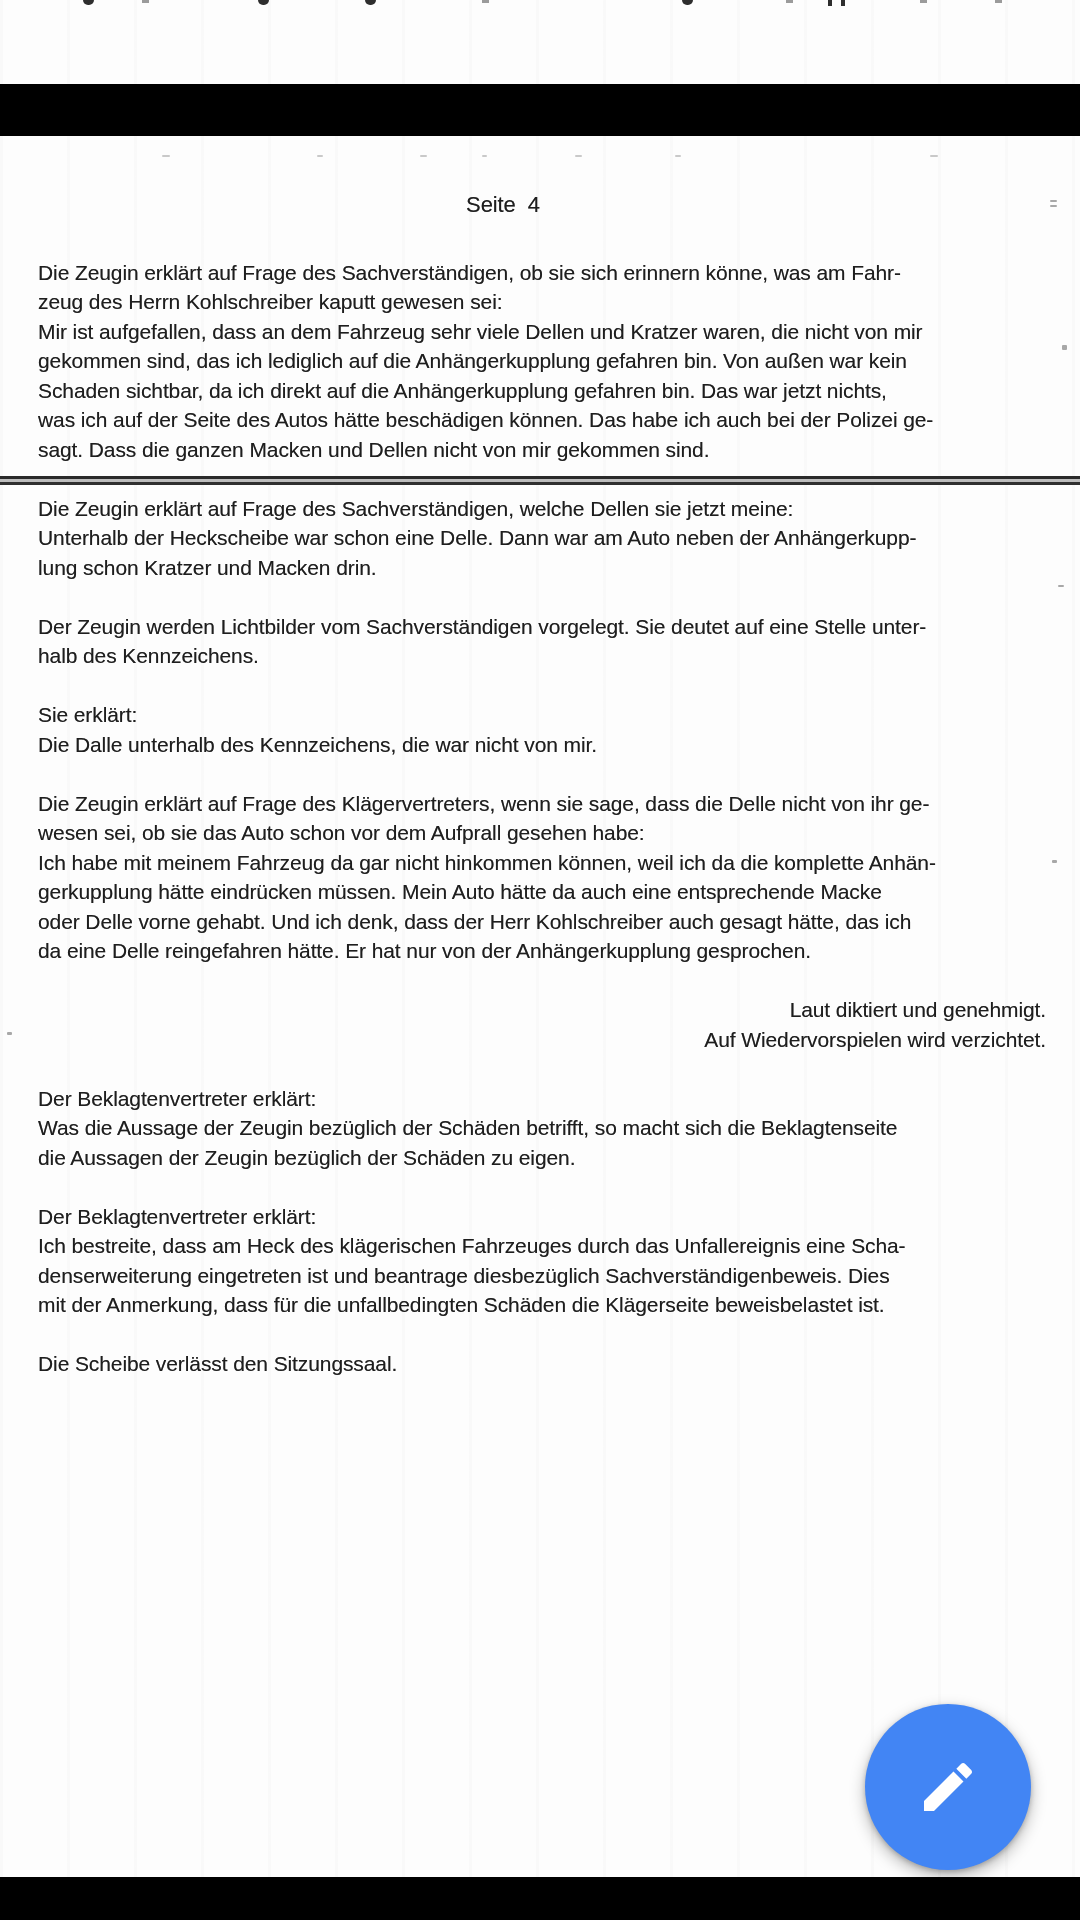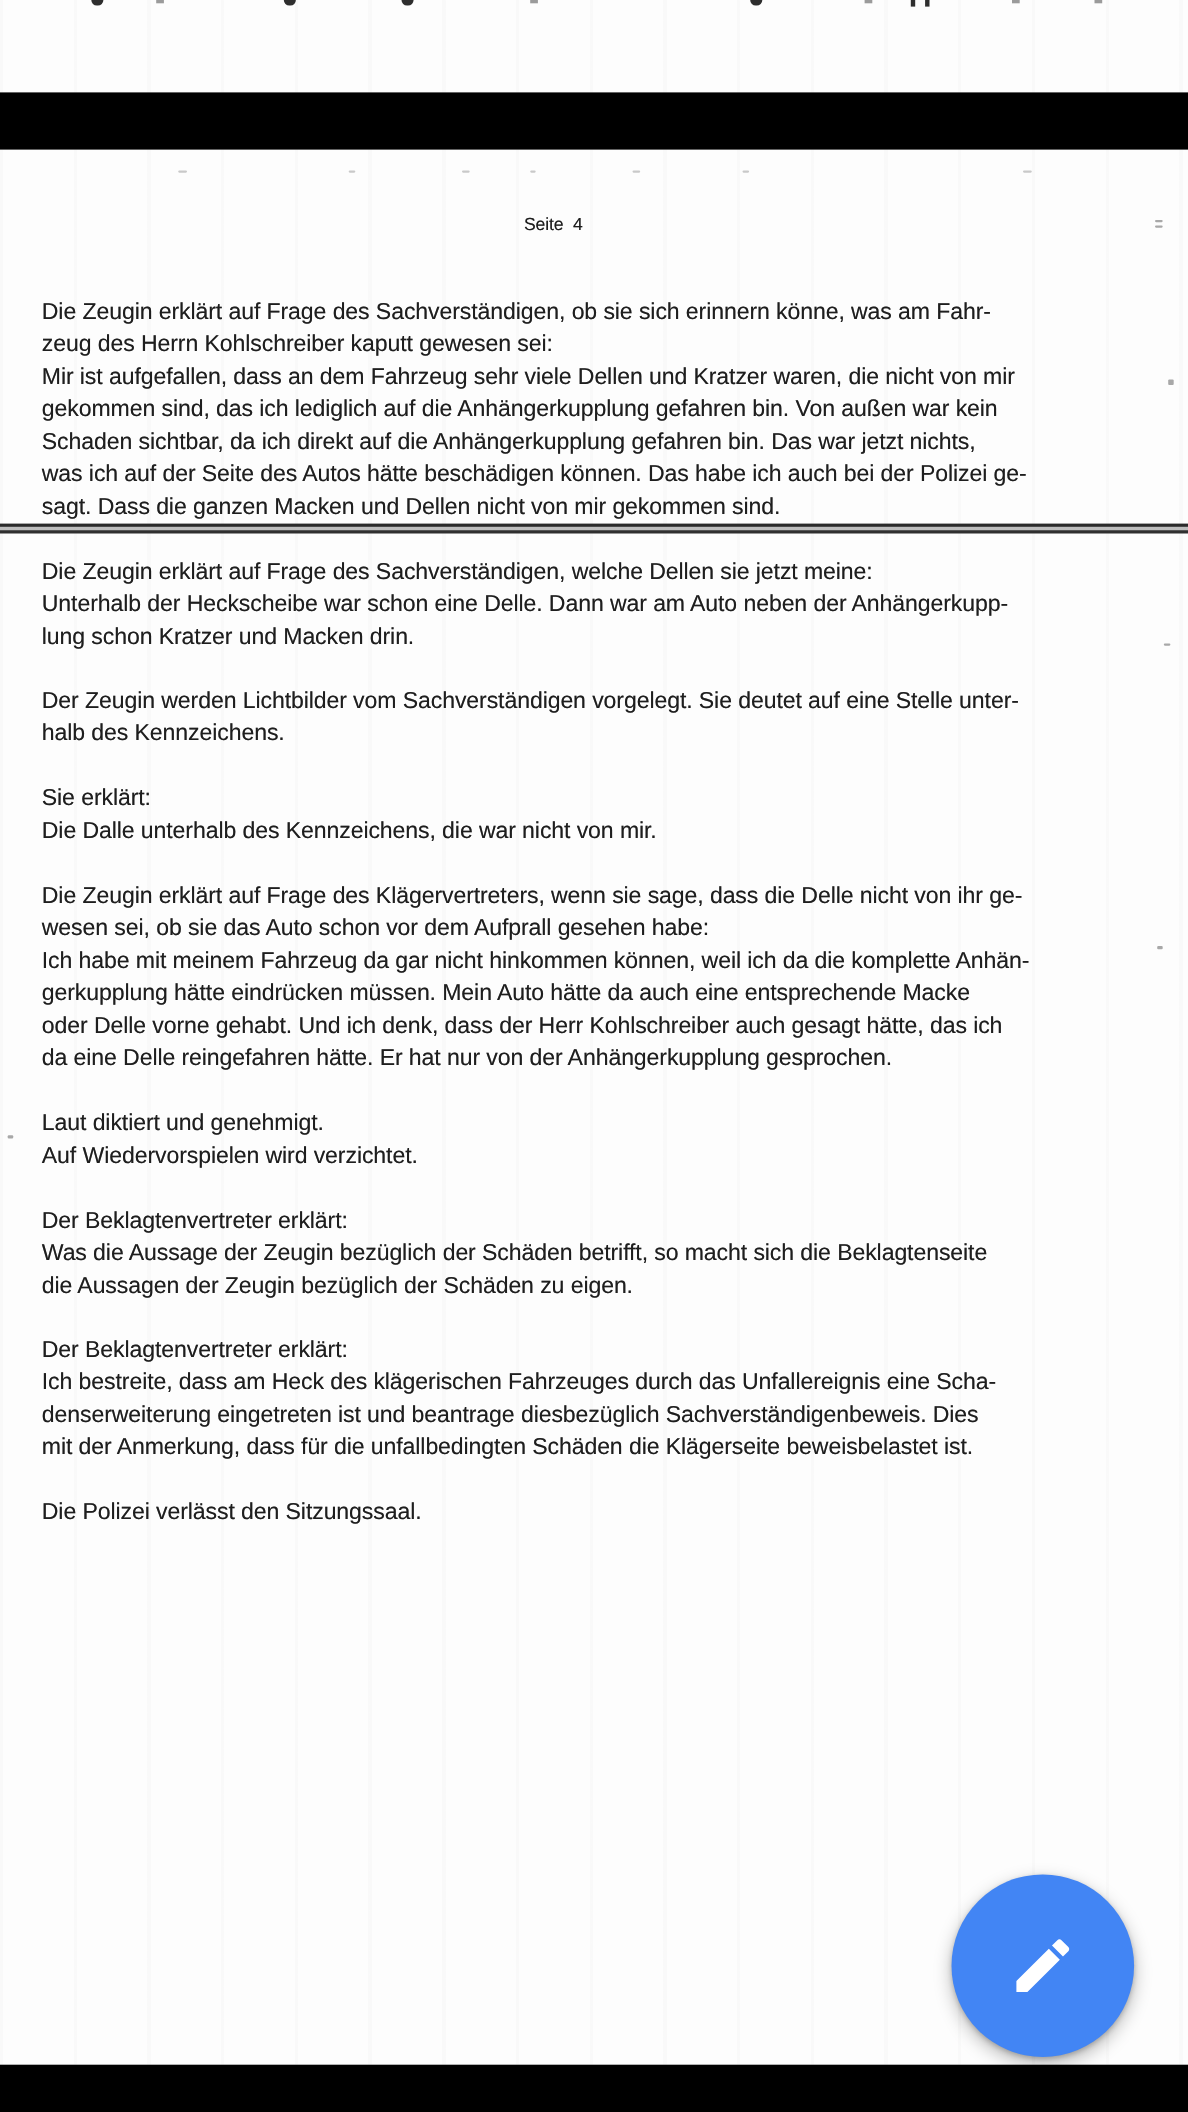--- a/index.html
+++ b/index.html
@@ -33,25 +33,25 @@
   
   .content{
     position:absolute;left:38px;right:34px;top:134px;
     color:#1e1e1e;
     font-size:21px;line-height:29.5px;
     letter-spacing:-0.1px;
     text-shadow:0 0 0.4px rgba(20,20,20,0.5);
   }
   .page-label{
     display:block;position:relative;left:-39px;
-    margin:56px 0 49px 0;
-    text-align:center;font-size:16px;white-space:pre;
+    margin:56px 0 38px 0;
+    text-align:center;font-size:22px;white-space:pre;
   }
   .para{margin:0 0 29.5px 0;white-space:pre;}
-  .para.center{text-align:left;}
+  .para.center{text-align:right;}
   
   .crease{position:absolute;left:0;top:476px;width:1080px;}
   .crease .c1{height:3px;background:#2a2a2a;}
   .crease .c2{height:3px;background:#bdbdbd;}
   .crease .c3{height:3px;background:#303030;}
   
   .speck{position:absolute;background:#a8a8a8;border-radius:1px;}
   
   .fab{
     position:absolute;left:865px;top:1704px;
@@ -122,21 +122,21 @@
 da eine Delle reingefahren hätte. Er hat nur von der Anhängerkupplung gesprochen.</p>
       <p class="para center">Laut diktiert und genehmigt.
 Auf Wiedervorspielen wird verzichtet.</p>
       <p class="para">Der Beklagtenvertreter erklärt:
 Was die Aussage der Zeugin bezüglich der Schäden betrifft, so macht sich die Beklagtenseite
 die Aussagen der Zeugin bezüglich der Schäden zu eigen.</p>
       <p class="para">Der Beklagtenvertreter erklärt:
 Ich bestreite, dass am Heck des klägerischen Fahrzeuges durch das Unfallereignis eine Scha-
 denserweiterung eingetreten ist und beantrage diesbezüglich Sachverständigenbeweis. Dies
 mit der Anmerkung, dass für die unfallbedingten Schäden die Klägerseite beweisbelastet ist.</p>
-      <p class="para">Die Polizei verlässt den Sitzungssaal.</p>
+      <p class="para">Die Scheibe verlässt den Sitzungssaal.</p>
     </div>
 
     <div class="crease">
       <div class="c1"></div>
       <div class="c2"></div>
       <div class="c3"></div>
     </div>
 
     <span class="speck" style="left:1050px;top:200px;width:7px;height:2px"></span>
     <span class="speck" style="left:1050px;top:205px;width:7px;height:2px"></span>

